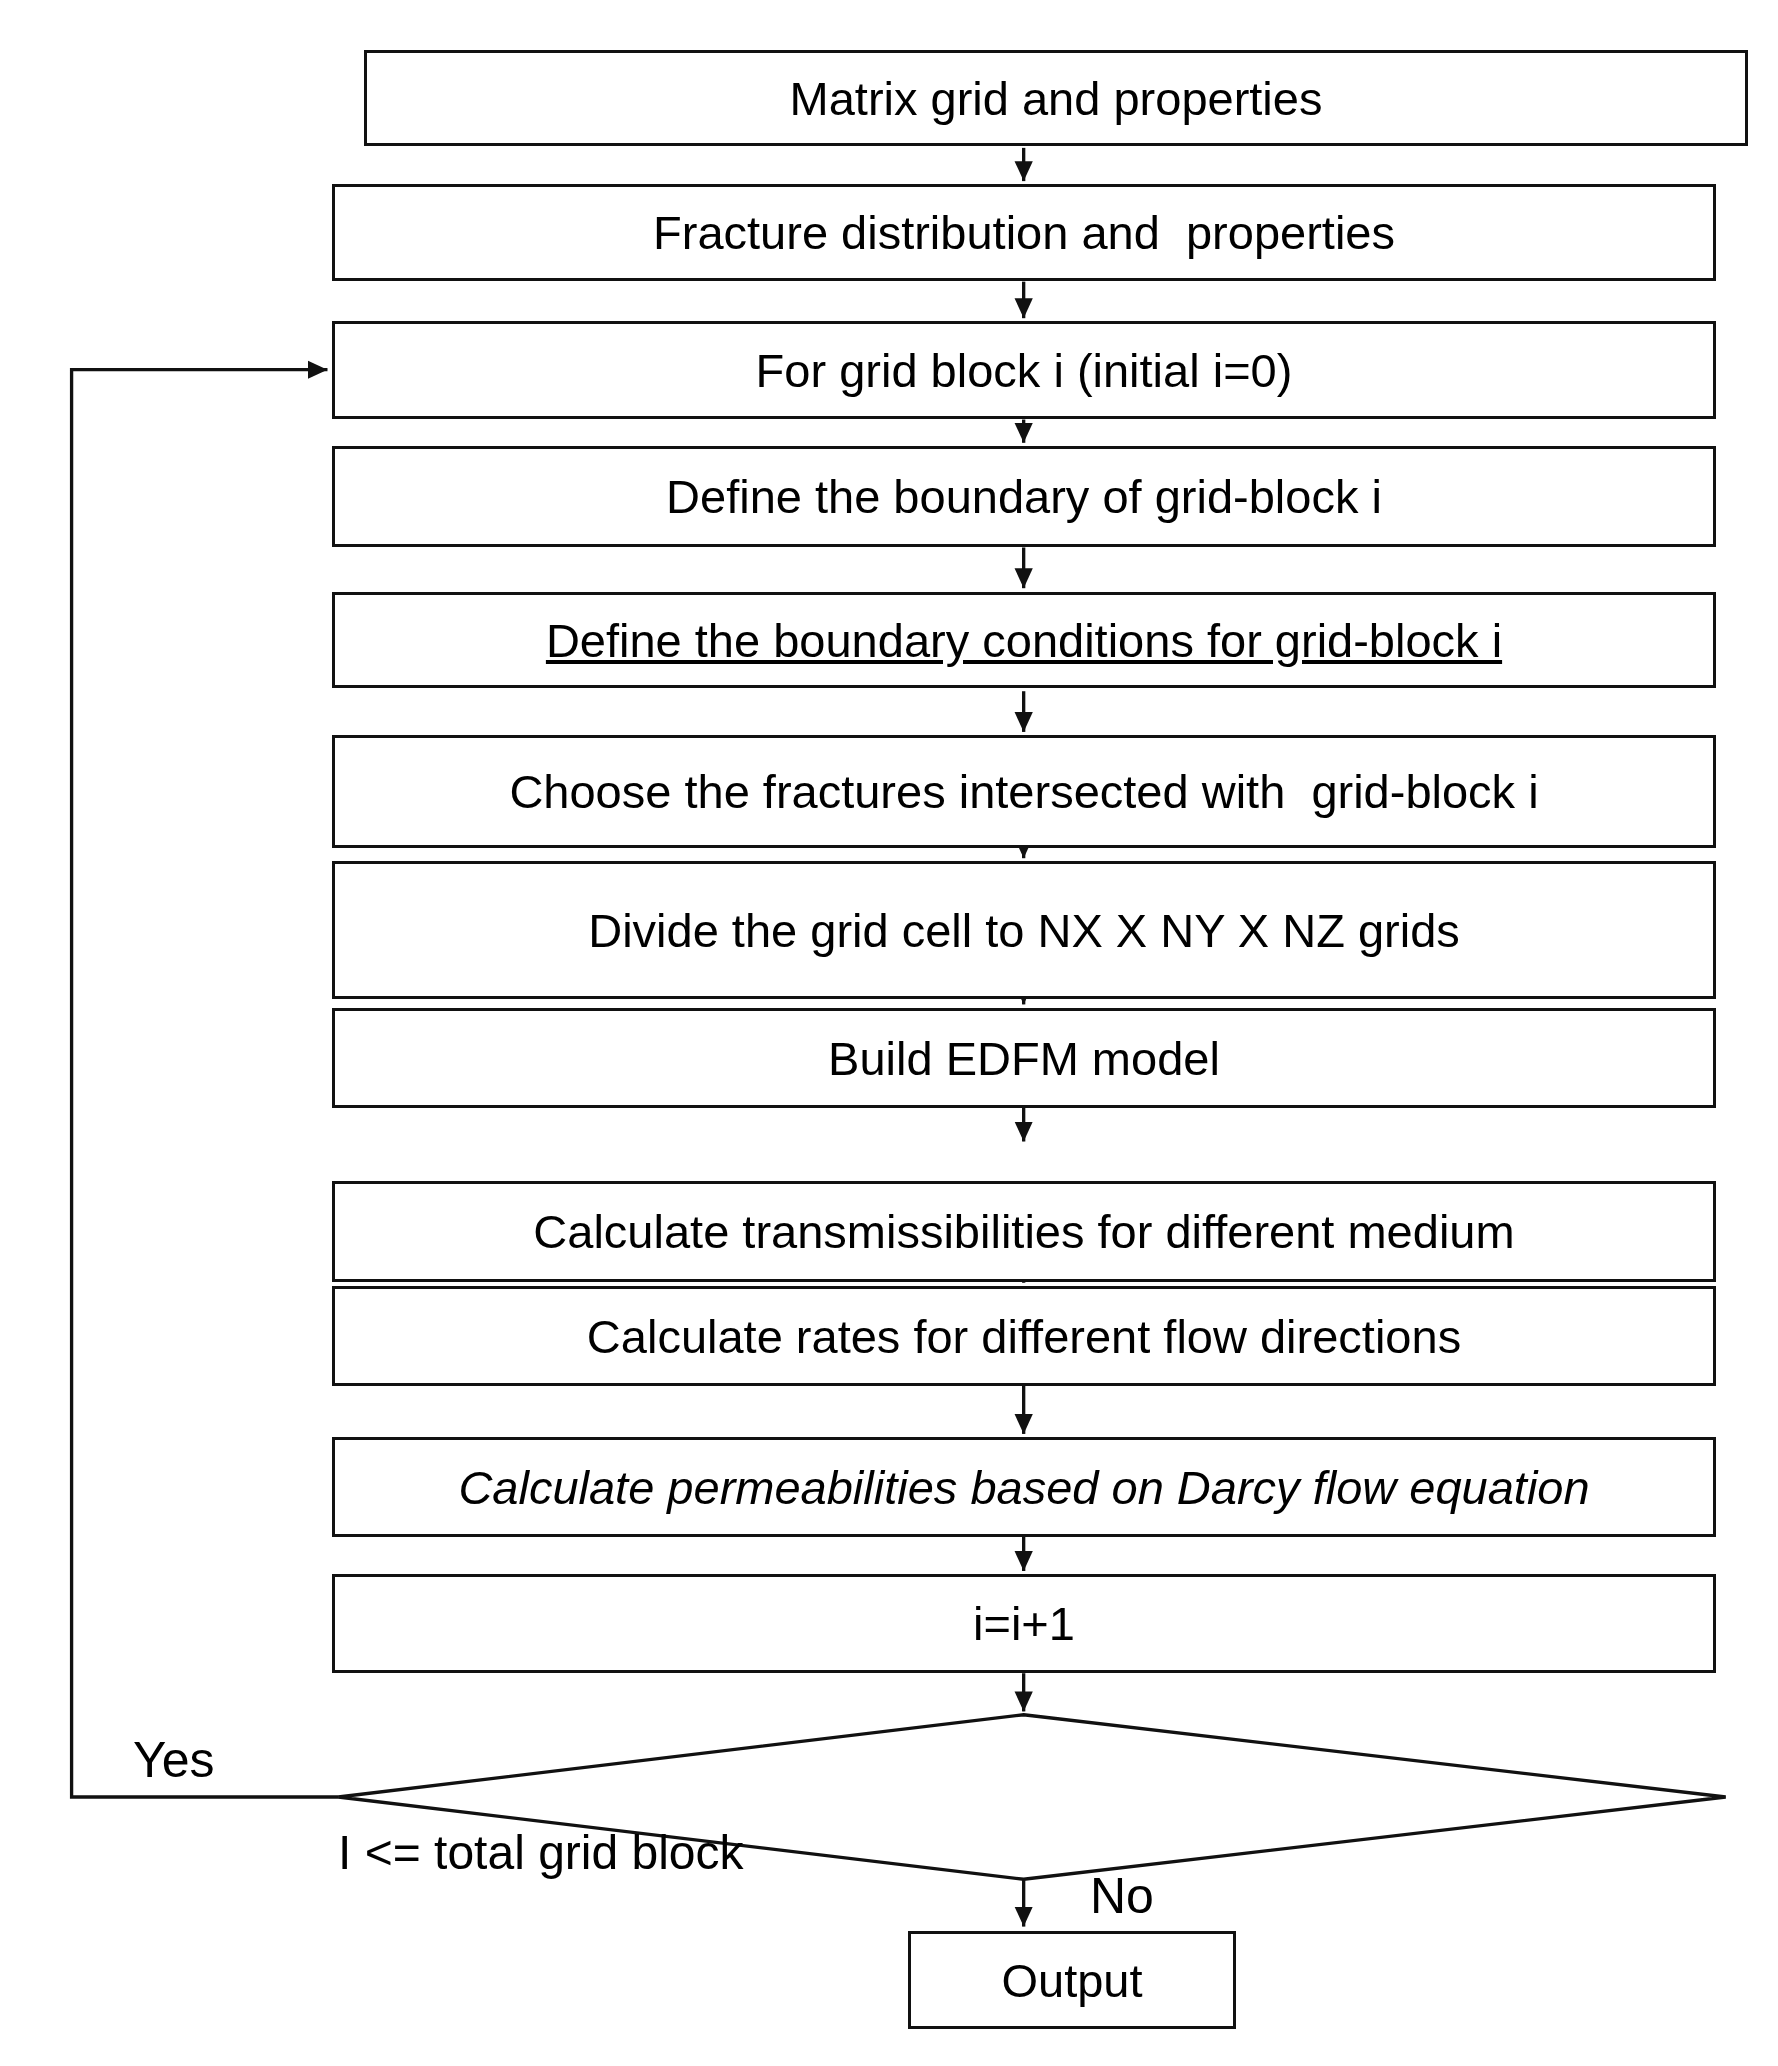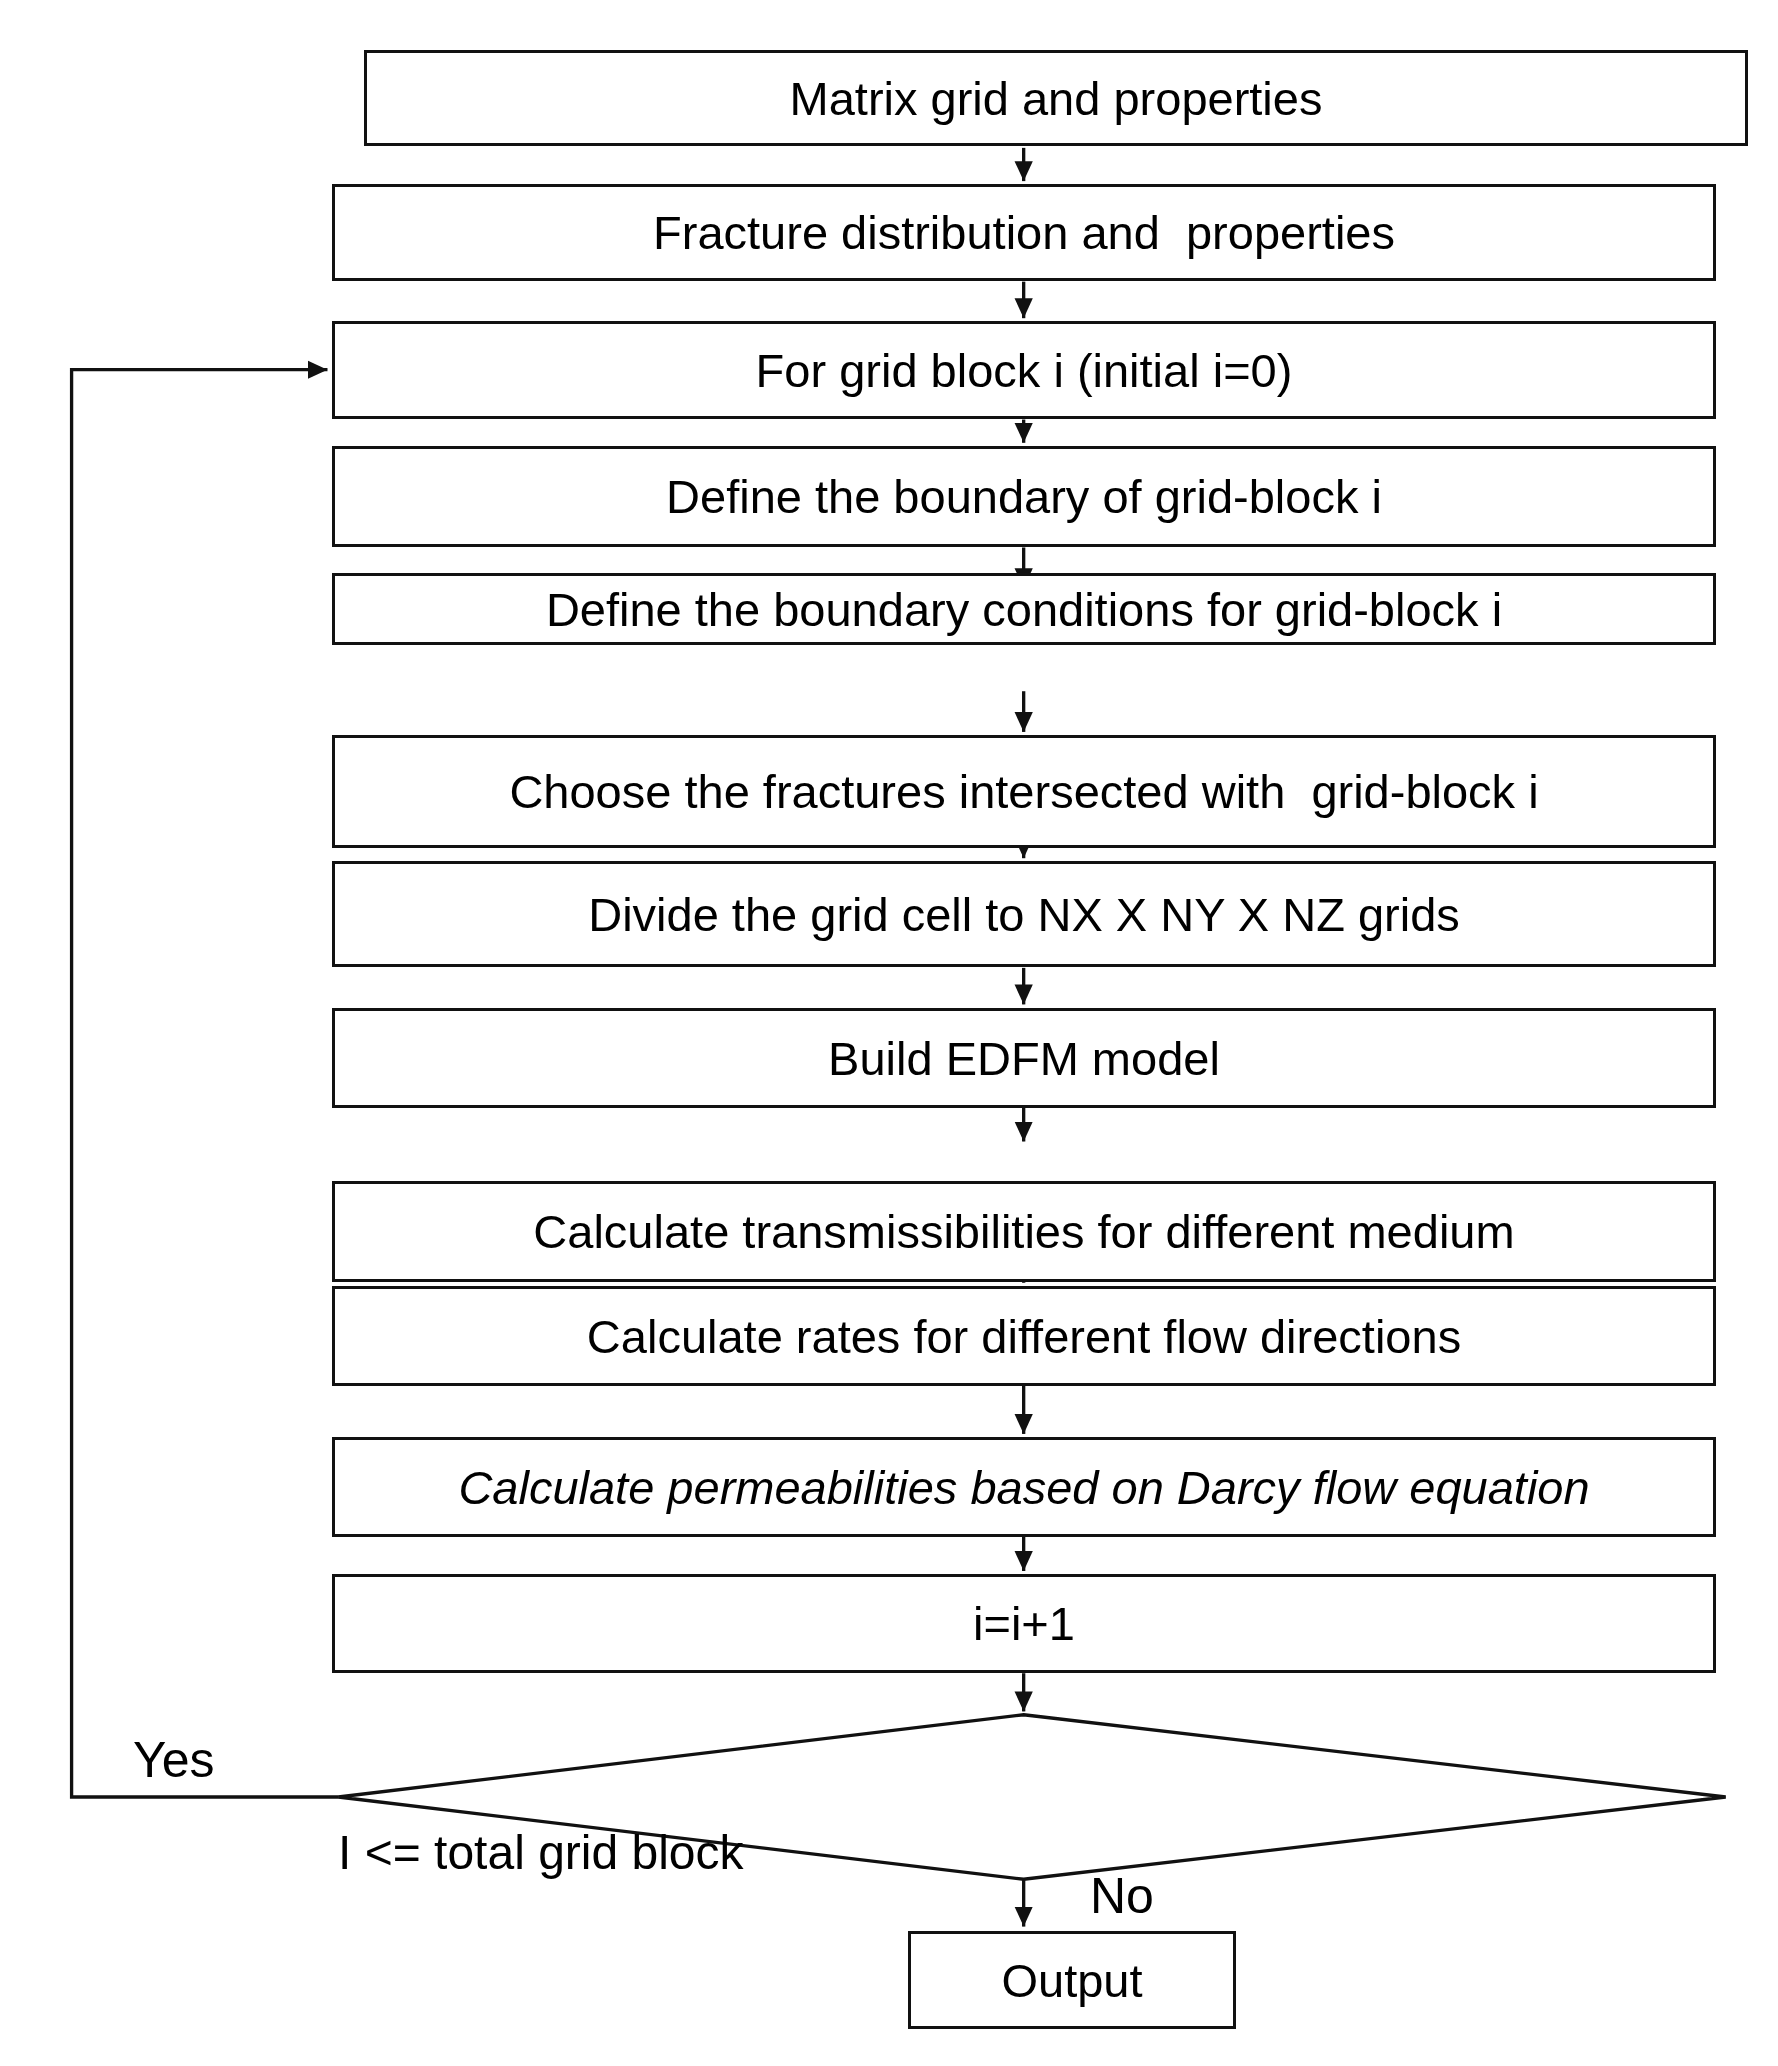--- a/index.html
+++ b/index.html
@@ -105,27 +105,27 @@
   </div>
   <div class="process-box" style="top:184px;height:97px;">
     <span>Fracture distribution and  properties</span>
   </div>
   <div class="process-box" style="top:321px;height:98px;">
     <span>For grid block i (initial i=0)</span>
   </div>
   <div class="process-box" style="top:446px;height:101px;">
     <span>Define the boundary of grid-block i</span>
   </div>
-  <div class="process-box" style="top:573px;height:72px;">
+  <div class="process-box" style="top:592px;height:96px;text-decoration:underline;">
     <span>Define the boundary conditions for grid-block i</span>
   </div>
   <div class="process-box" style="top:735px;height:113px;">
     <span>Choose the fractures intersected with  grid-block i</span>
   </div>
-  <div class="process-box" style="top:861px;height:106px;">
+  <div class="process-box" style="top:861px;height:138px;">
     <span>Divide the grid cell to NX X NY X NZ grids</span>
   </div>
   <div class="process-box" style="top:1008px;height:100px;">
     <span>Build EDFM model</span>
   </div>
   <div class="process-box" style="top:1181px;height:101px;text-align:right;">
     <span>Calculate transmissibilities for different medium</span>
   </div>
   <div class="process-box" style="top:1286px;height:100px;">
     <span>Calculate rates for different flow directions</span>

